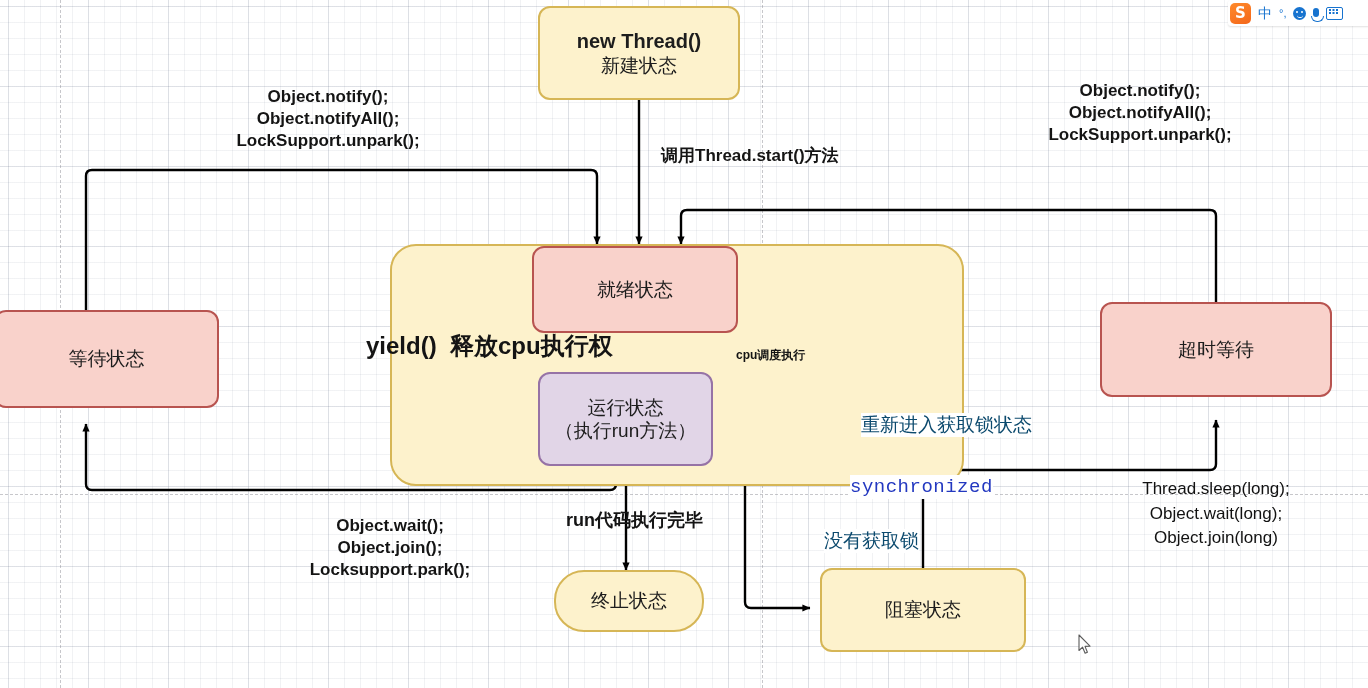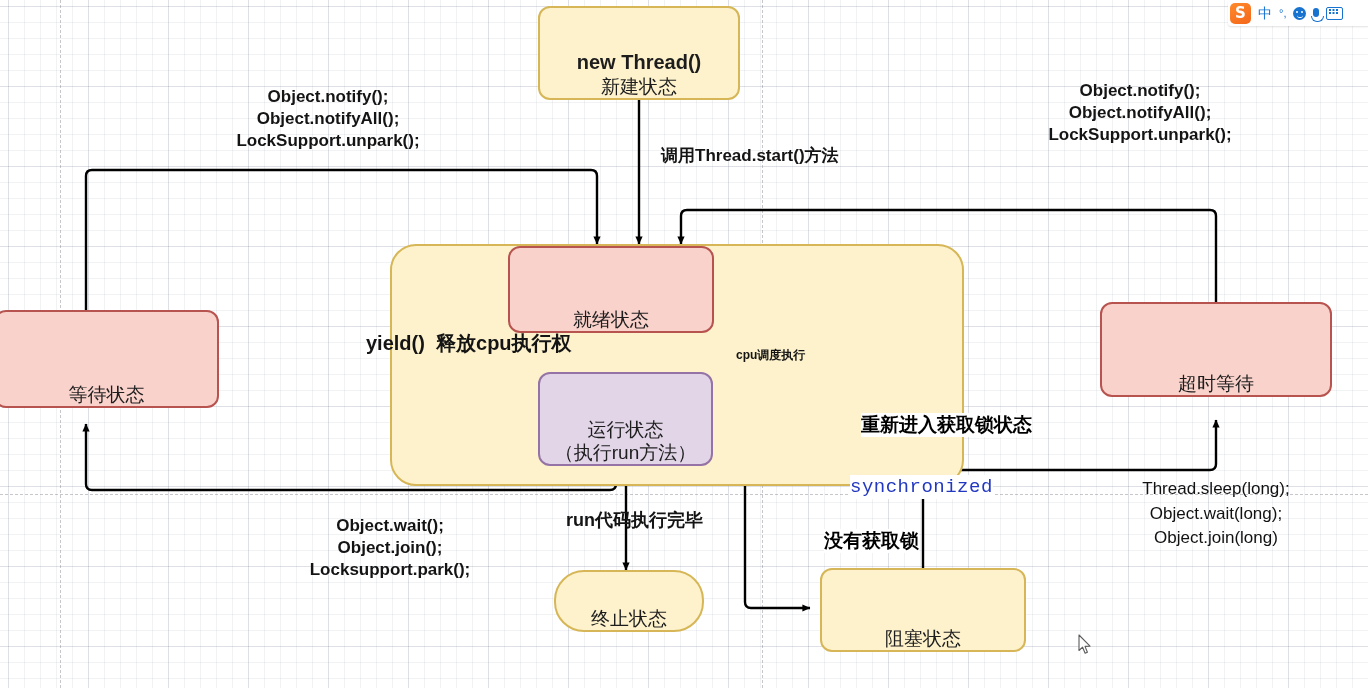--- a/index.html
+++ b/index.html
@@ -26,21 +26,21 @@
   .guide-v, .guide-h { position:absolute; background:transparent; }
   .guide-v { width:0; border-left:1px dashed rgba(130,130,140,0.45); }
   .guide-h { height:0; border-top:1px dashed rgba(130,130,140,0.45); }
 
   svg.wires { position:absolute; left:0; top:0; width:1368px; height:688px; overflow:visible; }
 
   .node {
     position:absolute;
     box-sizing:border-box;
     border-radius:12px;
-    display:flex; align-items:flex-end; justify-content:center;
+    display:flex; align-items:center; justify-content:center;
     text-align:center;
     line-height:1.22;
     color:#1d1d1d;
     font-size:19px;
     z-index:3;
   }
   .node .inner { padding:0 8px; }
   .n-yellow { background:#FDF2CC; border:2px solid #D6B656; }
   .n-pink   { background:#F9D2CB; border:2px solid #B85450; }
   .n-purple { background:#E1D5E7; border:2px solid #9673A6; }
@@ -56,21 +56,21 @@
   .lbl {
     position:absolute;
     z-index:4;
     color:#141414;
     font-weight:bold;
     font-size:17px;
     line-height:1.28;
     white-space:pre;
   }
   .lbl.center { text-align:center;padding-left:24px; }
-  .lbl.blue { color:#000000; font-weight:bold; }
+  .lbl.blue { color:#0c4a6e; font-weight:normal; }
   .lbl.blue-mono {
     color:#2338c0; font-weight:normal;
     font-family:"Liberation Mono","DejaVu Sans Mono",monospace;
     font-size:19px; letter-spacing:0.5px;
     background:#ffffff;
   }
   .lbl.blue-cjk { background:#ffffff; }
   .lbl.plain { font-weight:normal; font-size:17px; color:#111; text-align:center; }
 
   
@@ -176,21 +176,21 @@
   </div>
 
   <div class="node n-pink" style="left:-6px; top:310px; width:225px; height:98px;">
     <span>等待状态</span>
   </div>
 
   <div class="node n-pink" style="left:1100px; top:302px; width:232px; height:95px;">
     <span>超时等待</span>
   </div>
 
-  <div class="node n-pink" style="left:508px; top:246px; width:206px; height:87px;">
+  <div class="node n-pink" style="left:532px; top:246px; width:206px; height:87px;">
     <span>就绪状态</span>
   </div>
 
   <div class="node n-purple" style="left:538px; top:372px; width:175px; height:94px;">
     <div class="inner">
       <div>运行状态</div>
       <div>（执行run方法）</div>
     </div>
   </div>
 
@@ -205,21 +205,21 @@
   <div class="lbl center" style="left:170px; top:86px; width:268px;">Object.notify();
 Object.notifyAll();
 LockSupport.unpark();</div>
 
   <div class="lbl center" style="left:982px; top:80px; width:268px;">Object.notify();
 Object.notifyAll();
 LockSupport.unpark();</div>
 
   <div class="lbl" style="left:661px; top:145px;">调用Thread.start()方法</div>
 
-  <div class="lbl" style="left:366px; top:331px; font-size:20px;">yield()  释放cpu执行权</div>
+  <div class="lbl" style="left:366px; top:331px; font-size:24px;">yield()  释放cpu执行权</div>
 
   <div class="lbl" style="left:736px; top:348px; font-size:12px;">cpu调度执行</div>
 
   <div class="lbl" style="left:566px; top:509px; font-size:18px;">run代码执行完毕</div>
 
   <div class="lbl center" style="left:232px; top:515px; width:268px;">Object.wait();
 Object.join();
 Locksupport.park();</div>
 
   <div class="lbl plain" style="left:1096px; top:477px; width:240px; line-height:1.45;">Thread.sleep(long);

